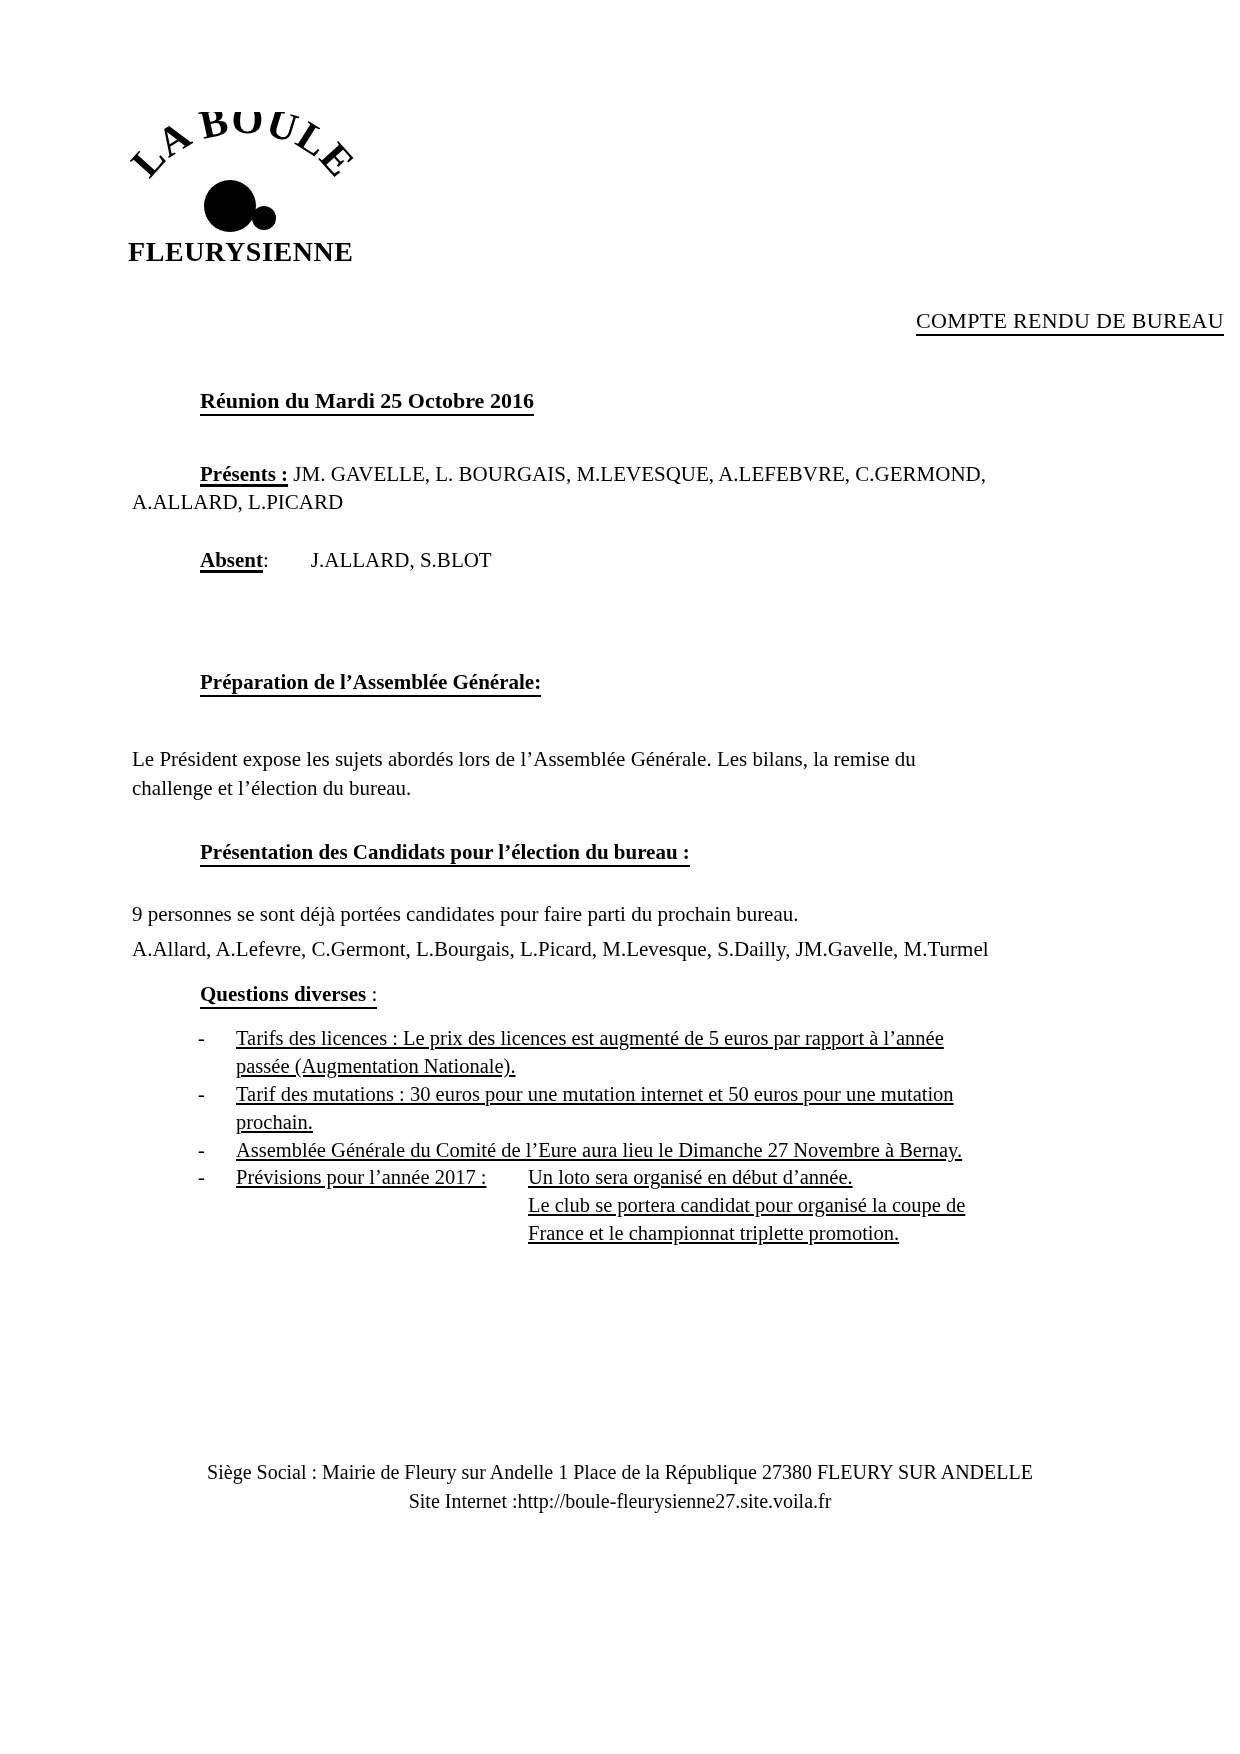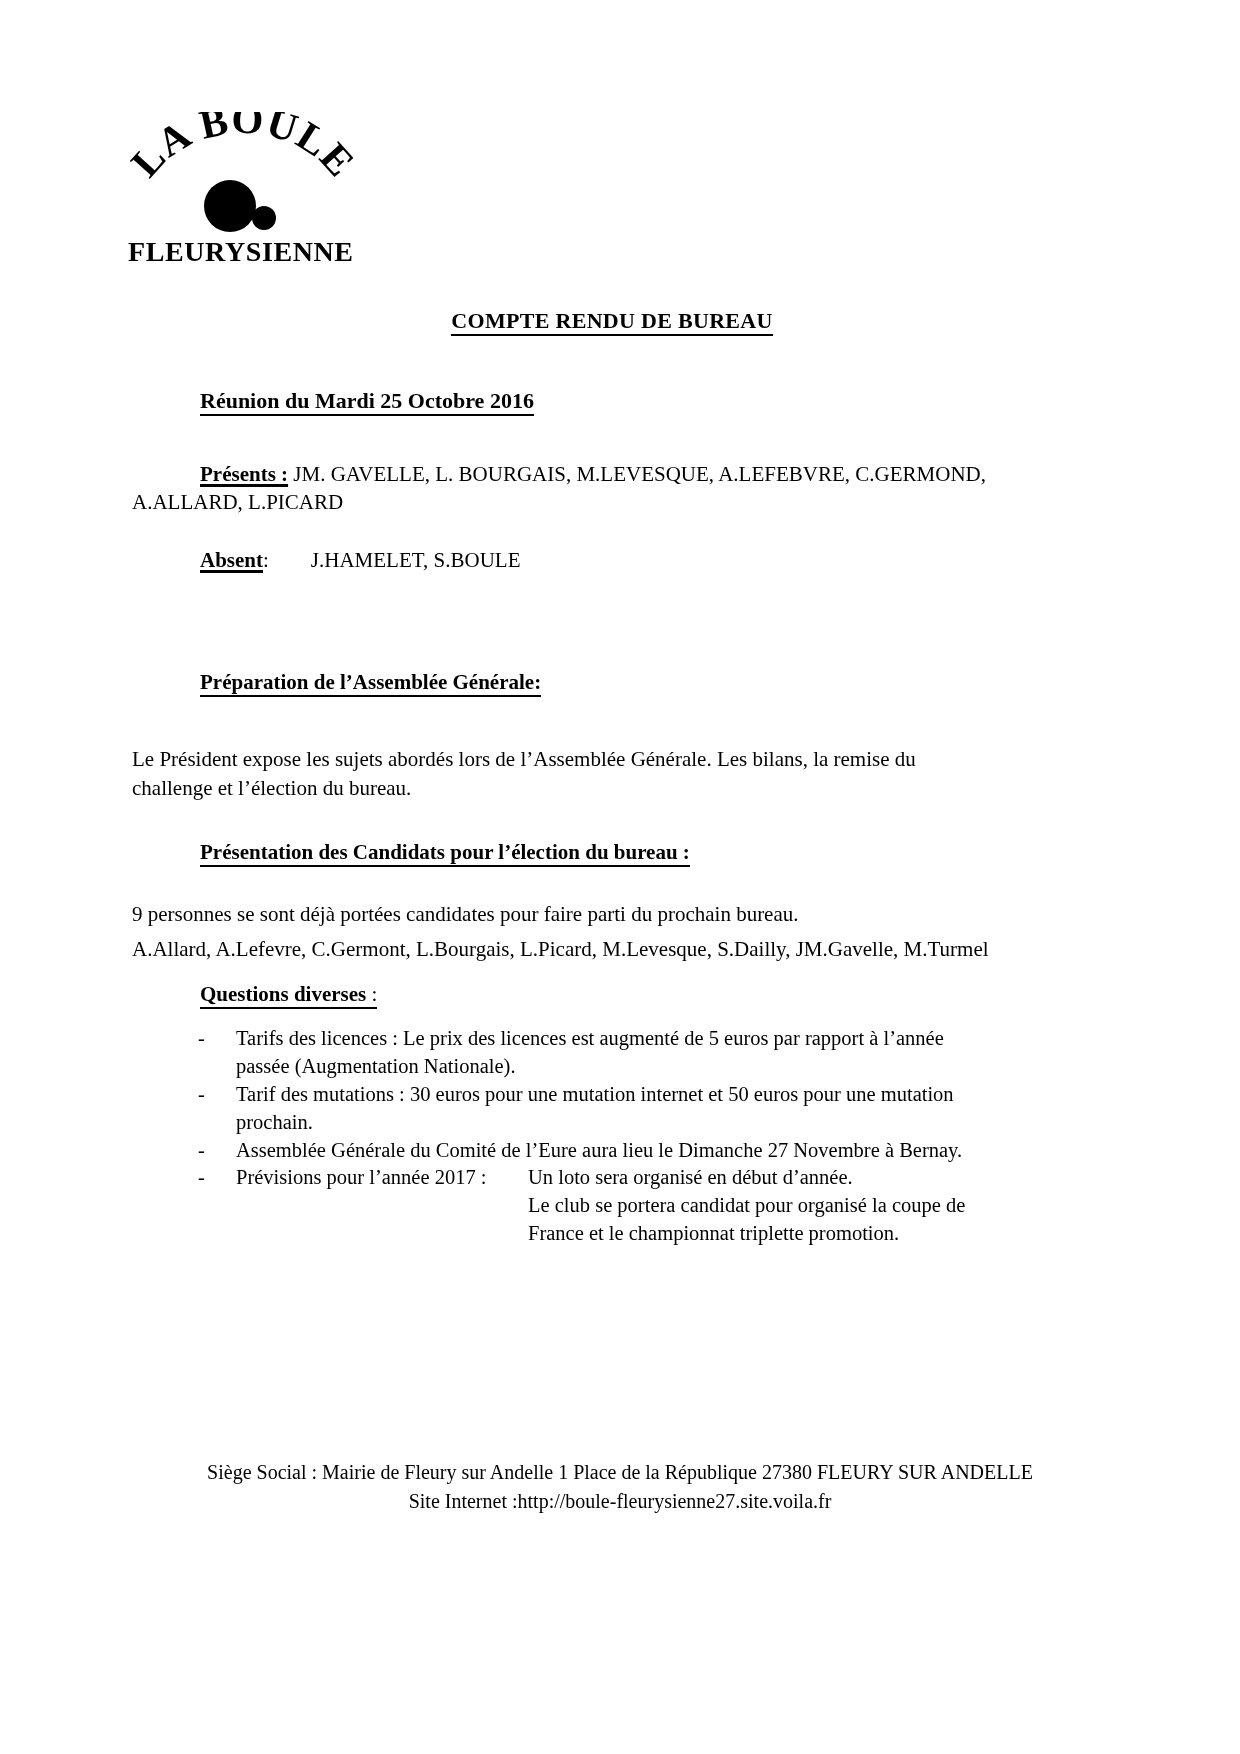--- a/index.html
+++ b/index.html
@@ -70,23 +70,23 @@
     letter-spacing: 0.6px;
     white-space: nowrap;
   }
 
   
   .doc-title {
     position: absolute;
     left: 0;
     right: 16px;
     top: 308px;
-    text-align: center;
+    text-align: right;
     font-size: 22px;
-    font-weight: bold;
+    font-weight: normal;
     letter-spacing: 0.3px;
   }
   .doc-title span {
     border-bottom: 2.5px solid #000;
     padding-bottom: 1px;
   }
 
   .meeting-date {
     position: absolute;
     left: 200px;
@@ -165,21 +165,21 @@
     line-height: 1.36;
   }
   .bullet {
     display: flex;
     align-items: flex-start;
   }
   .bullet .dash {
     width: 38px;
     flex: 0 0 38px;
   }
-  .bullet .btext { flex: 1 1 auto; }
+  .bullet .btext { flex: 1 1 auto; text-decoration: underline; }
   .sub-line { display: block; }
   .prev-row { display: flex; }
   .prev-label { flex: 0 0 292px; }
   .prev-body { flex: 1 1 auto; }
 
   
   .footer {
     position: absolute;
     left: 0;
     right: 0;
@@ -216,21 +216,21 @@
   <div class="meeting-date">
     <span>Réunion du Mardi 25 Octobre 2016</span>
   </div>
 
   <div class="block presents">
     <span class="lbl">Présents :</span><span> JM. GAVELLE, L. BOURGAIS,  M.LEVESQUE,  A.LEFEBVRE,</span>
     <span>C.GERMOND, A.ALLARD, L.PICARD</span>
   </div>
 
   <div class="block absents">
-    <div class="absent-row"><span class="lbl">Absent</span><span>:        </span><span>J.HAMELET, S.BOULE</span></div>
+    <div class="absent-row"><span class="lbl">Absent</span><span>:        </span><span>J.ALLARD, S.BLOT</span></div>
   </div>
 
   <div class="heading h-prep">
     <span>Préparation de l’Assemblée Générale:</span>
   </div>
 
   <div class="para p-expose">Le Président expose les sujets abordés lors de l’Assemblée Générale. Les bilans, la remise du challenge et l’élection du bureau.</div>
 
   <div class="heading h-cand">
     <span>Présentation des Candidats pour l’élection du bureau :</span>

